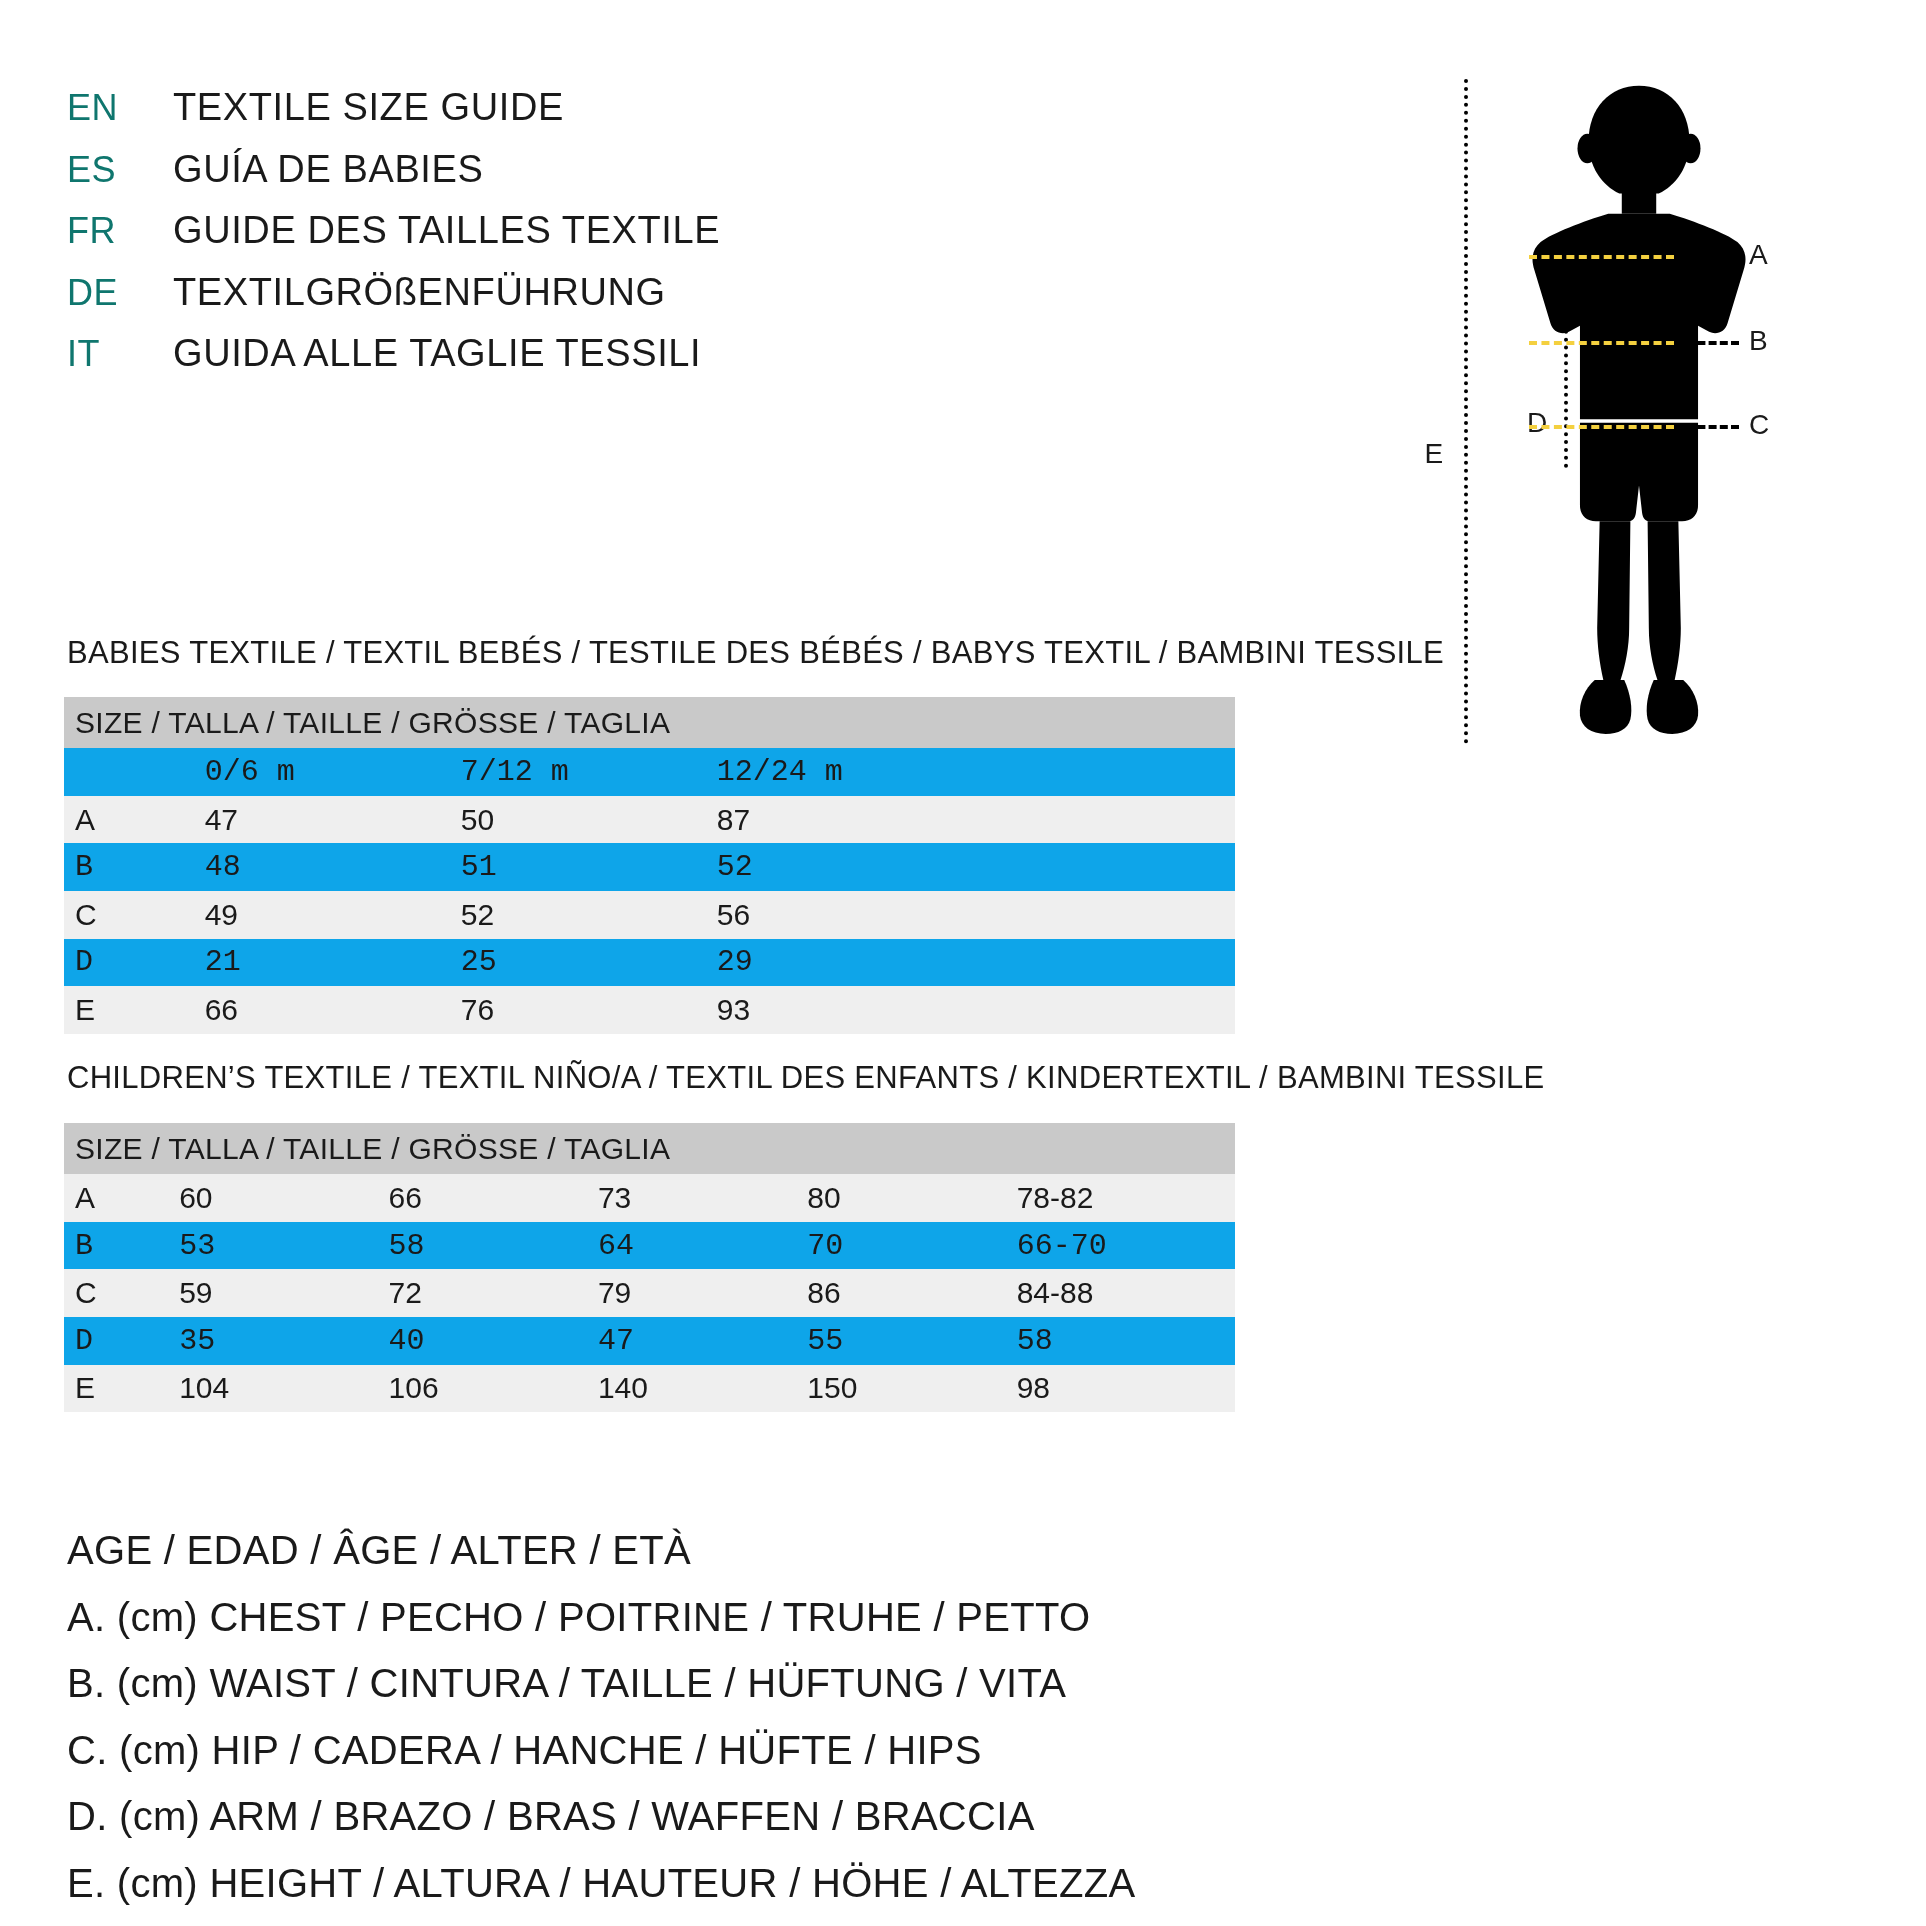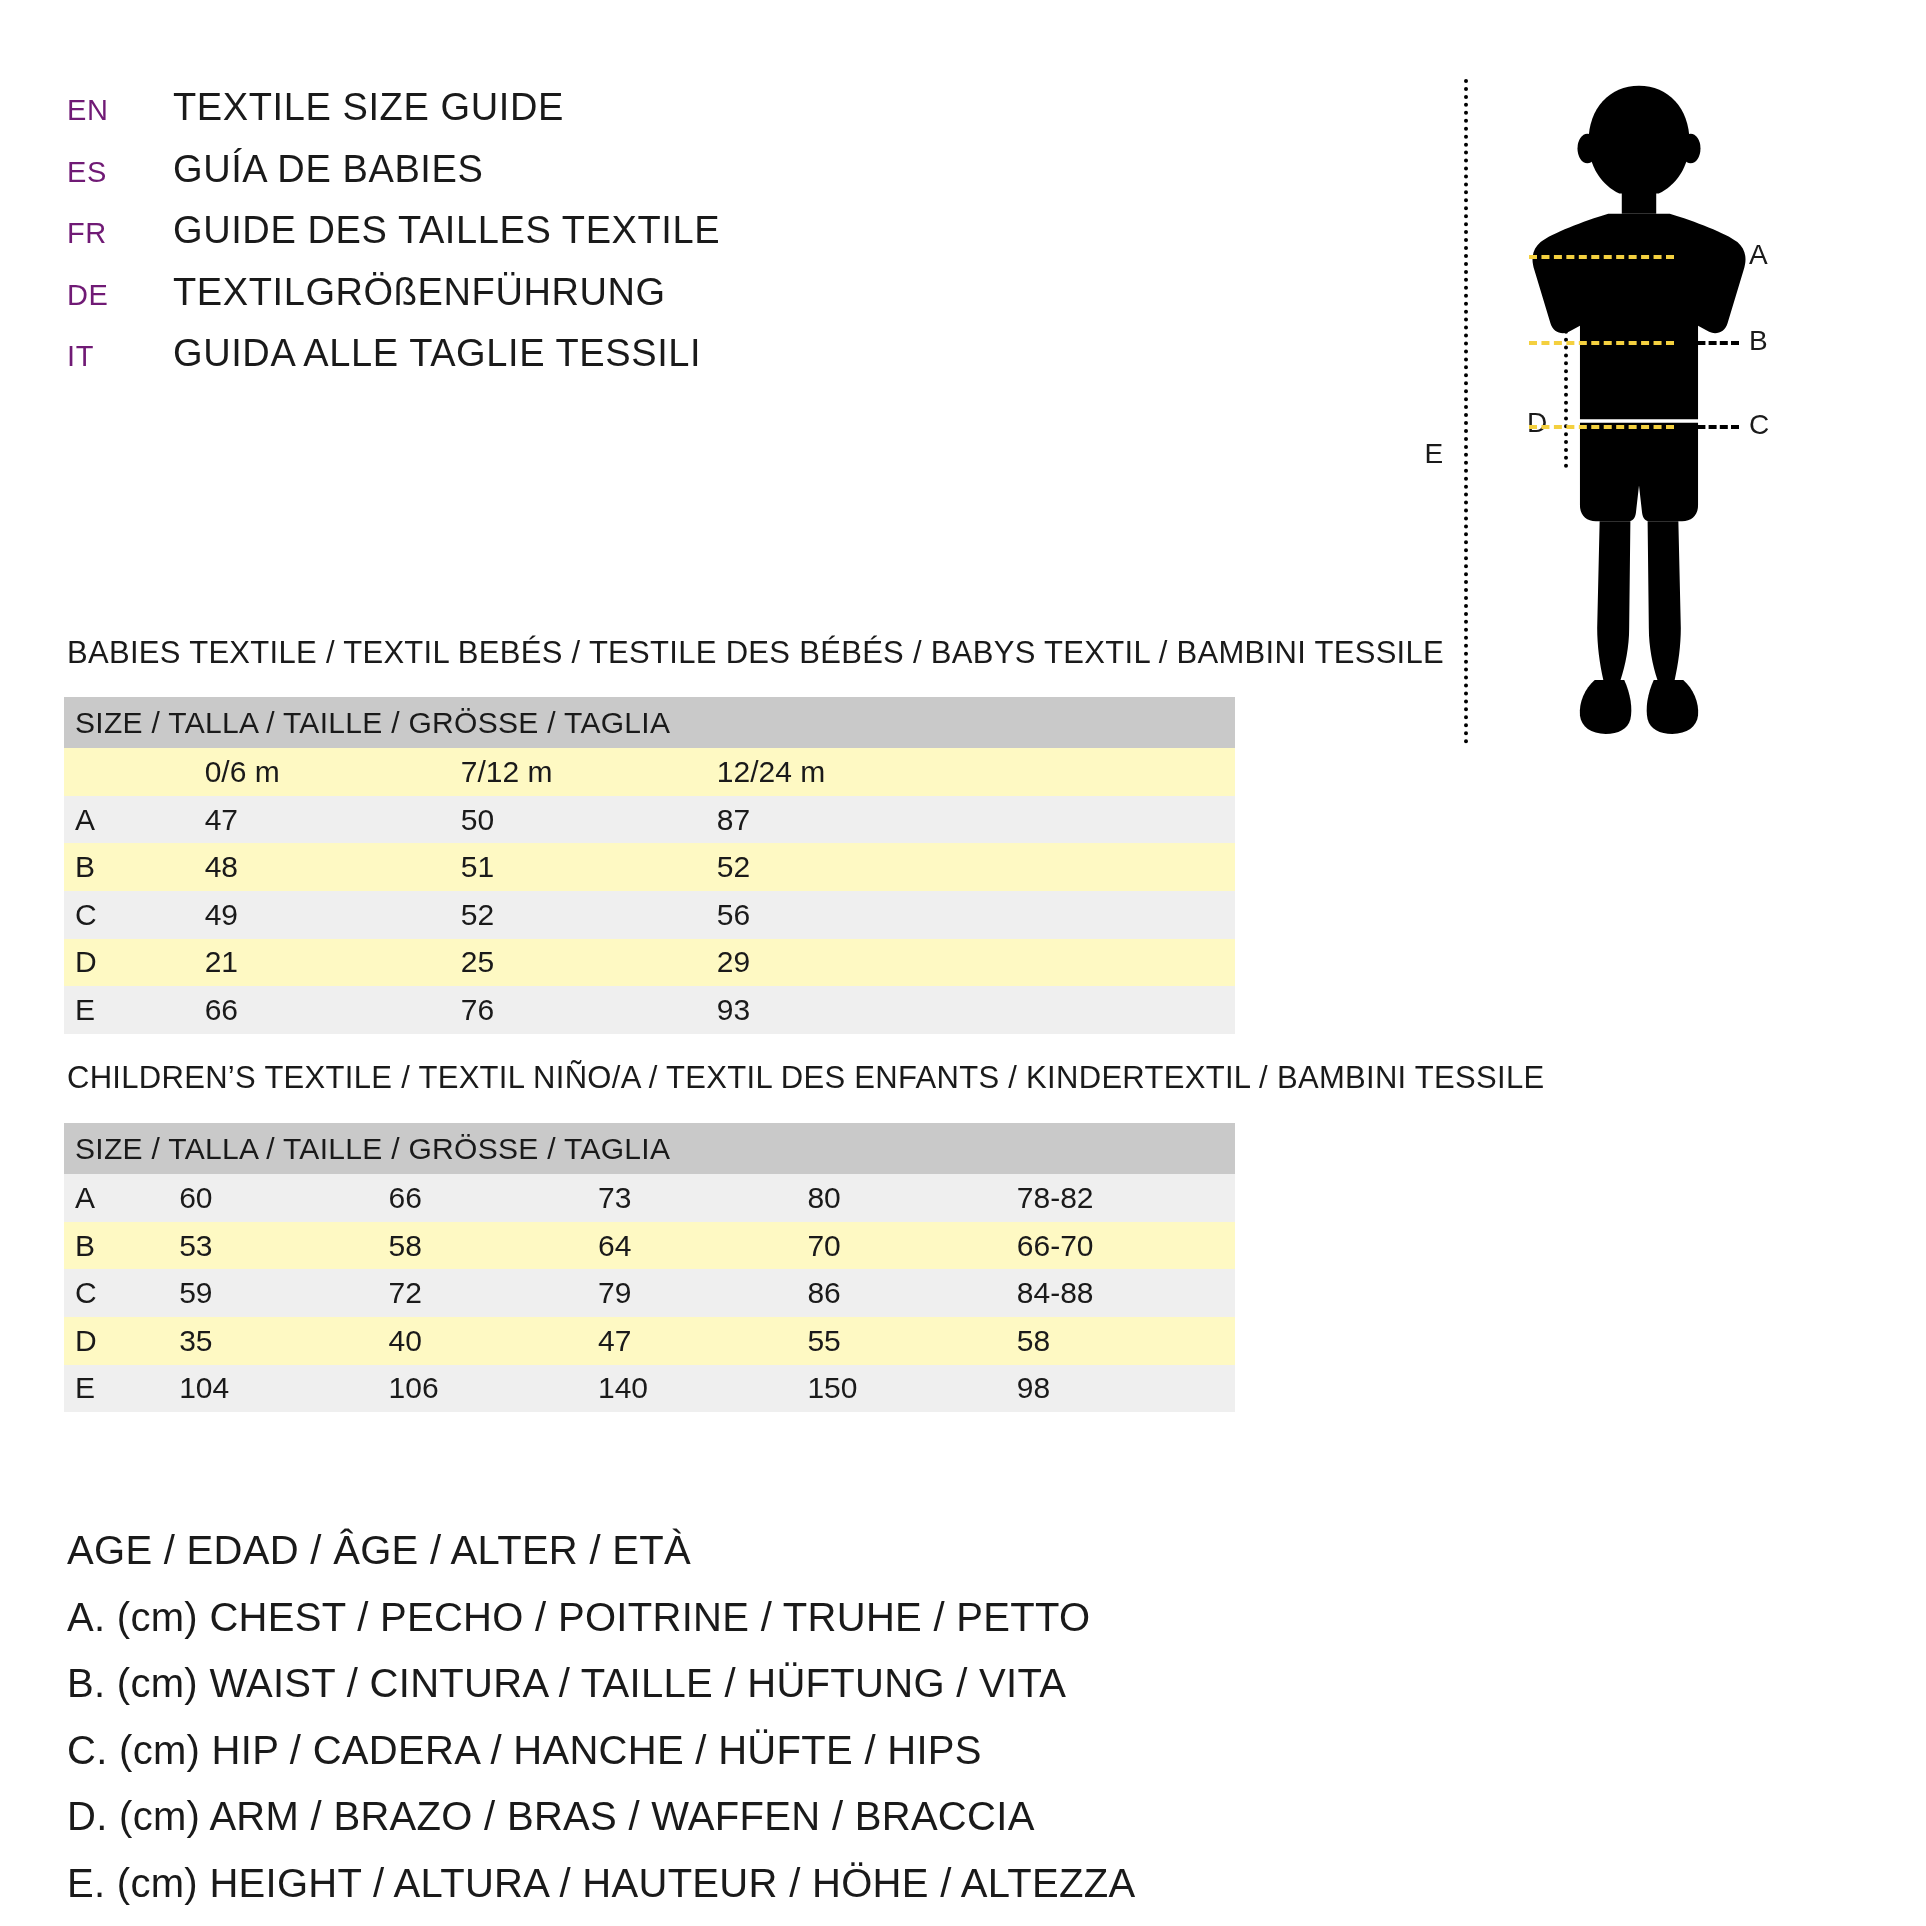--- a/index.html
+++ b/index.html
@@ -24,23 +24,23 @@
     width: 986px;
   }
   .title-row {
     display: flex;
     align-items: baseline;
     margin-bottom: 18.5px;
   }
   .title-lang {
     width: 106px;
     flex: 0 0 106px;
-    font-size: 29px;
+    font-size: 36px;
     letter-spacing: 0.6px;
-    color: #701a75;
+    color: #0f766e;
   }
   .title-text {
     font-size: 38px;
     letter-spacing: 0.6px;
     color: #1a1a1a;
     white-space: nowrap;
   }
 
   
   .figure-area {
@@ -107,21 +107,22 @@
     padding-left: 11px;
     text-align: left;
   }
   .sizetable td.val {
     text-align: left;
   }
   .sizetable tr.shade td {
     background: #efefef;
   }
   .sizetable tr.plain td {
-    background: #fef9c3;
+    background: #0ea5e9;
+    font-family: Liberation Mono, monospace;
   }
 
   
   .babies col.c0 { width: 117px; }
   .babies col.c1 { width: 213px; }
   .babies col.c2 { width: 213px; }
   .babies col.c3 { width: 431px; }
 
   
   .children col.c0 { width: 117px; }

